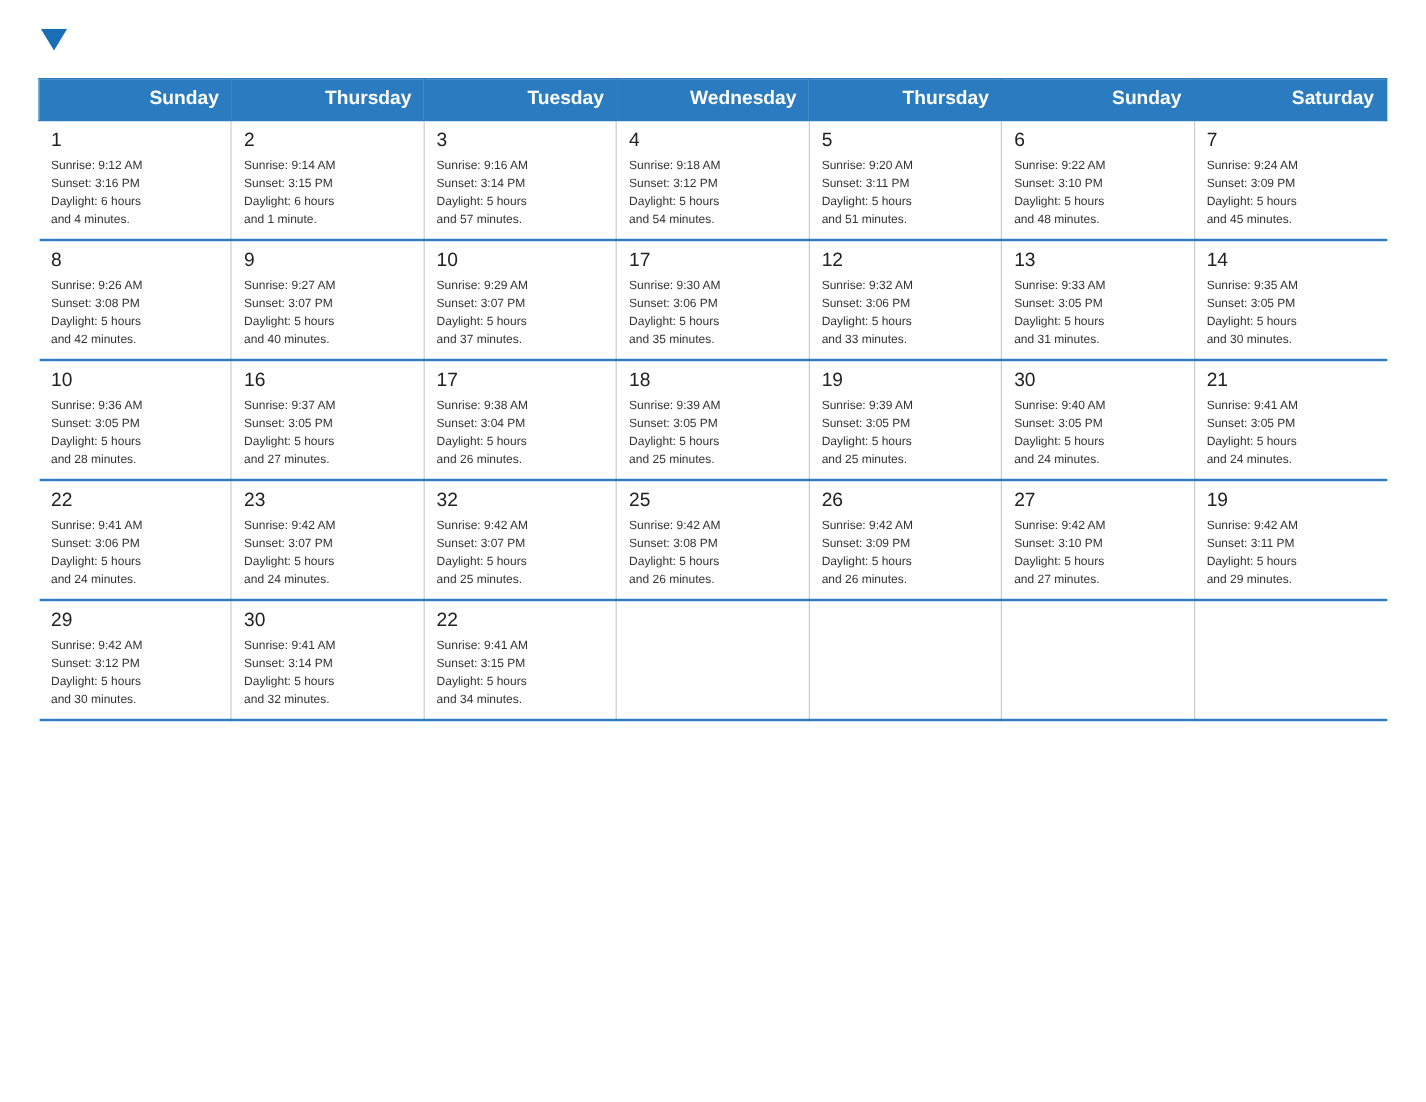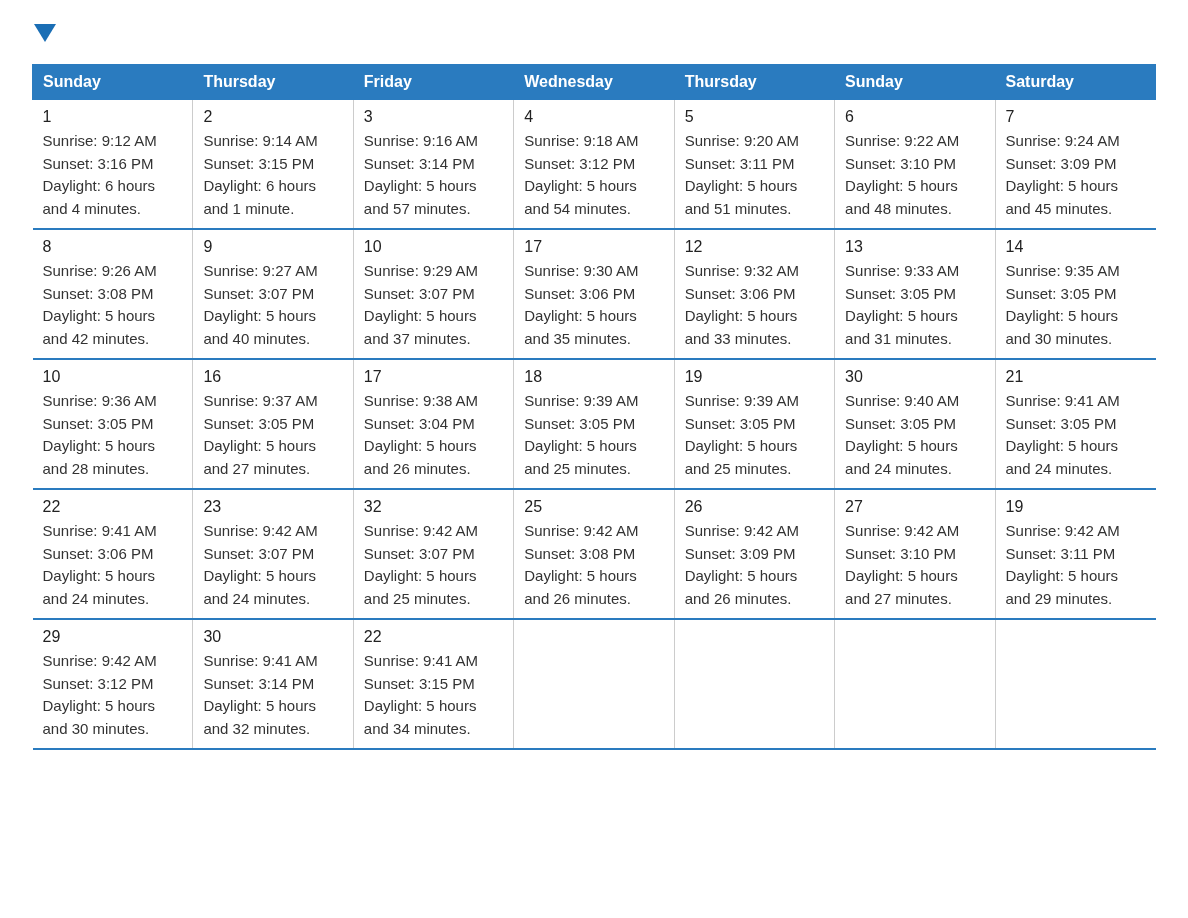--- a/index.html
+++ b/index.html
@@ -57,21 +57,21 @@
       table-layout: fixed;
     }
     thead tr {
       background: #2a7bbf;
     }
     thead th {
       color: #fff;
       font-size: 16px;
       font-weight: bold;
       padding: 8px 10px;
-      text-align: left;
+      text-align: right;
       border: 1px solid #2a7bbf;
     }
     tbody tr {
       border-bottom: 2px solid #2a7bbf;
     }
     tbody td {
       vertical-align: top;
       padding: 8px 10px;
       font-size: 13px;
       color: #333;
@@ -83,21 +83,21 @@
       border-right: none;
     }
     .day-number {
       font-size: 16px;
       font-weight: normal;
       color: #222;
       display: block;
       margin-bottom: 4px;
     }
     .day-info {
-      font-size: 15px;
+      font-size: 10px;
       line-height: 1.5;
       color: #333;
     }
     .empty-cell {
       background: #fff;
     }
   </style>
 </head>
 <body>
 
@@ -119,21 +119,21 @@
     <div class="month-title"></div>
     <div class="location"></div>
   </div>
 </div>
 
 <table>
   <thead>
     <tr>
     <th>Sunday</th>
         <th>Thursday</th>
-        <th>Friday</th>
+        <th>Tuesday</th>
         <th>Wednesday</th>
         <th>Thursday</th>
         <th>Sunday</th>
         <th>Saturday</th>
       </tr>
   </thead>
   <tbody id="calendar-body">
   <tr>
         <td>
           <span class="day-number">1</span>

